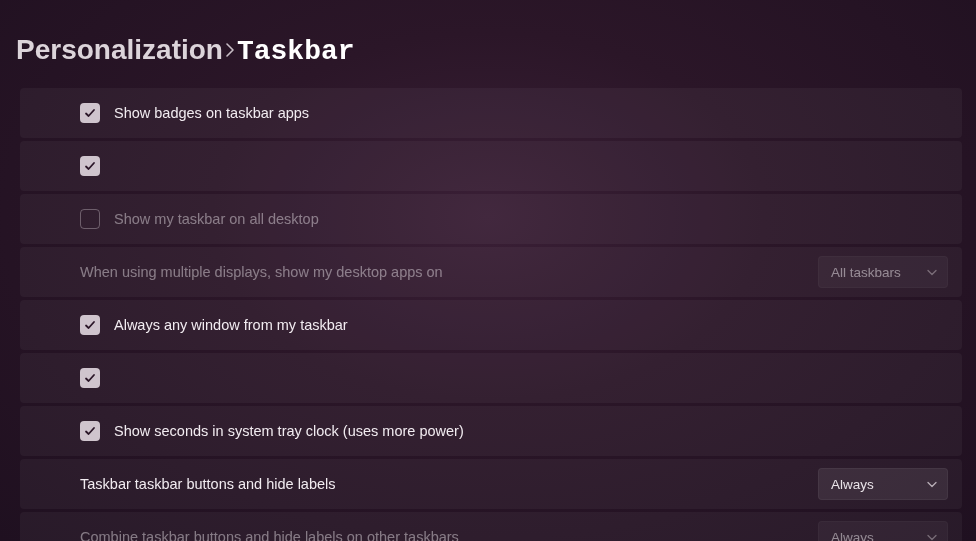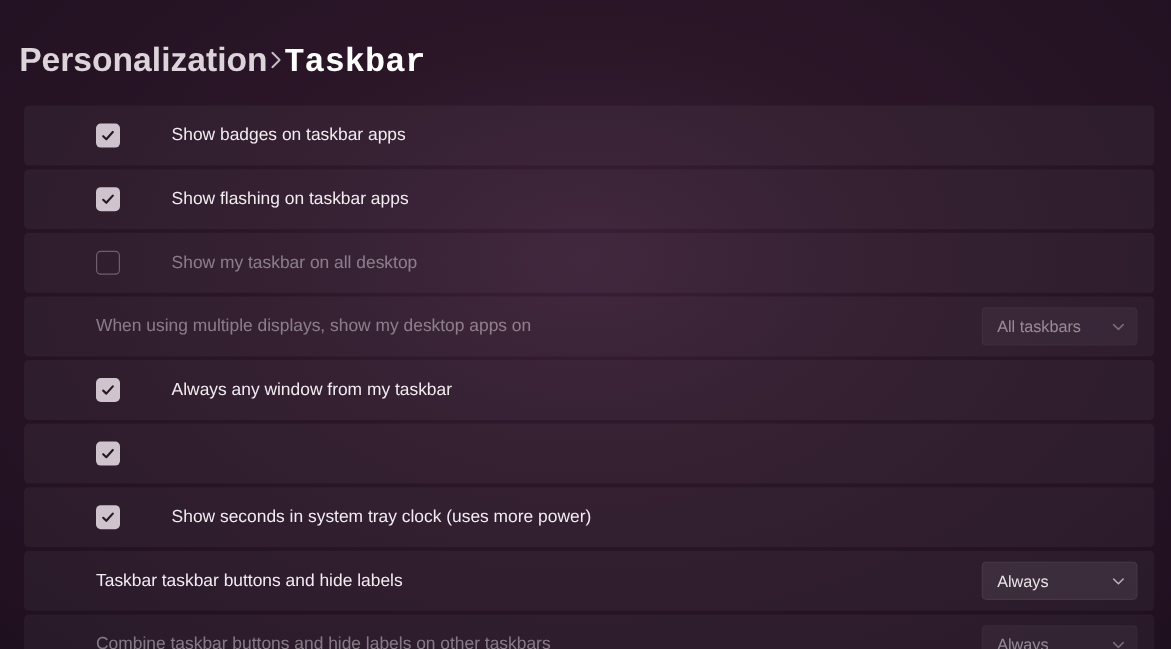--- a/index.html
+++ b/index.html
@@ -51,21 +51,20 @@
   }
 
   .row {
     background: rgba(255,255,255,0.045);
     border-radius: 4px;
     min-height: 50px;
     display: flex;
     align-items: center;
     padding: 0 14px 0 60px;
     position: relative;
-    gap: 29px;
   }
   .row.disabled .label,
   .row.disabled .checkbox {
     opacity: 0.45;
   }
   .row.disabled .select { opacity: 0.55; }
 
   .checkbox {
     width: 20px;
     height: 20px;
@@ -133,21 +132,20 @@
     </span>
     <span class="label">Show badges on taskbar apps</span>
   </div>
 
   <div class="row">
     <span class="checkbox checked">
       <svg width="12" height="12" viewBox="0 0 12 12">
           <path d="M2 6.5 L4.6 9 L10 3" stroke="#2b1628" stroke-width="1.8" fill="none" stroke-linecap="round" stroke-linejoin="round"></path>
         </svg>
     </span>
-    <span class="label">Show flashing on taskbar apps</span>
   </div>
 
   <div class="row disabled">
     <span class="checkbox unchecked"></span>
     <span class="label">Show my taskbar on all desktop</span>
   </div>
 
   <div class="row disabled">
     <span class="label">When using multiple displays, show my desktop apps on</span>
     <div class="select">

